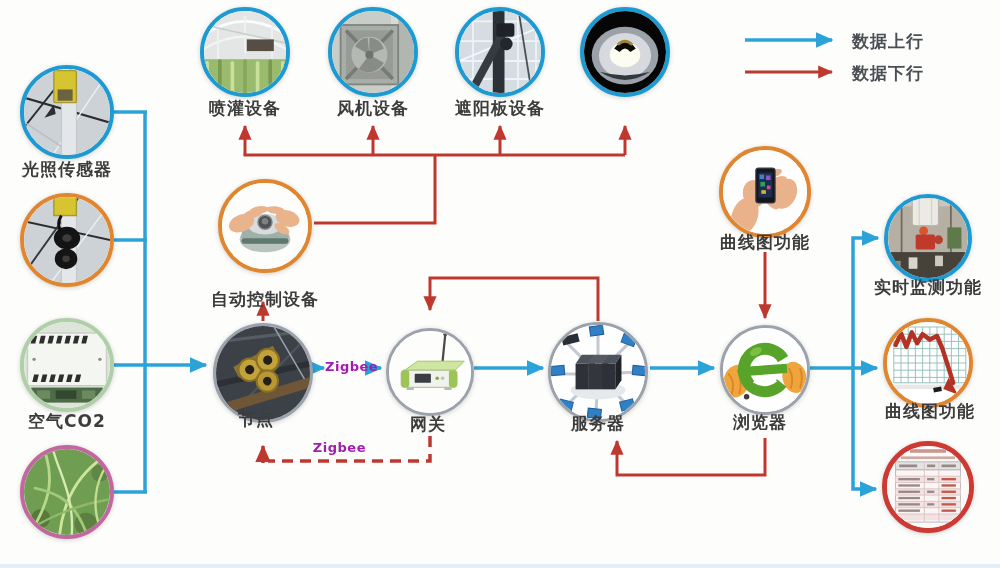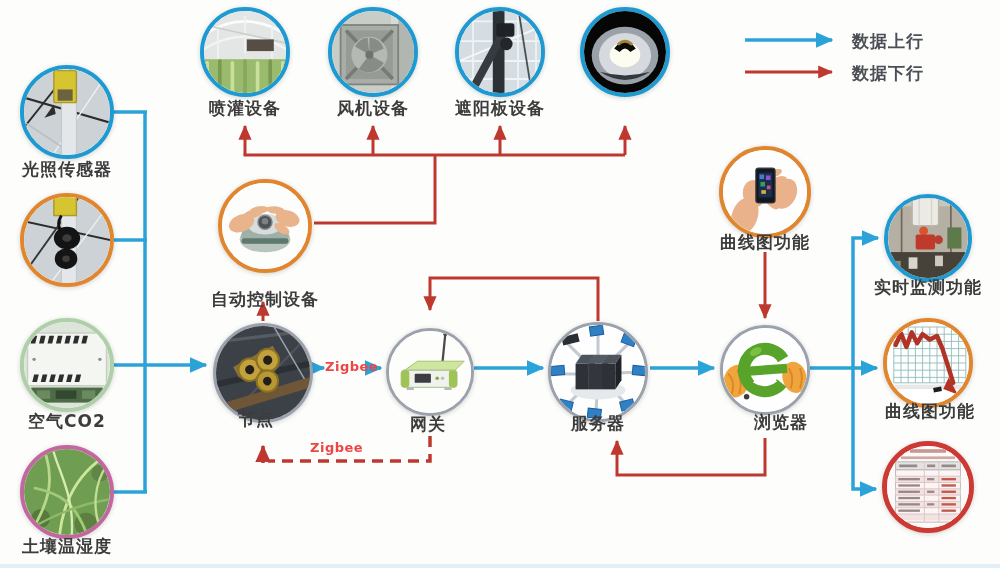--- a/index.html
+++ b/index.html
@@ -22,22 +22,22 @@
   .ring-gray{border:3px solid #9ba2ac;}
   .ring-red{border:5px solid #cc3a33;}
   .lbl{
     position:absolute;z-index:3;text-align:center;
     font-size:17px;font-weight:600;color:#3c3c3c;letter-spacing:1px;line-height:1.1;
   }
   .legend-lbl{
     position:absolute;z-index:3;font-size:17px;font-weight:600;color:#4a4e55;letter-spacing:1px;
   }
   .zigbee-lbl{
-    position:absolute;z-index:4;font-size:13px;font-weight:600;color:#ef4444;
-    text-align:left;letter-spacing:.5px;
+    position:absolute;z-index:4;font-size:13px;font-weight:600;color:#a21caf;
+    text-align:right;letter-spacing:.5px;
   }
   .bottom-strip{
     position:absolute;left:0;bottom:0;width:100%;height:4px;background:#e2eff7;z-index:0;
   }
 </style>
 </head>
 <body>
 
 <div id="stage">
   <div class="bottom-strip"></div>
@@ -160,21 +160,20 @@
       <g fill="none" stroke-linecap="round">
         <path d="M12,92 C30,62 36,40 28,12" stroke="#b9d98a" stroke-width="3"></path>
         <path d="M42,96 C46,60 62,34 82,18" stroke="#cde69c" stroke-width="3"></path>
         <path d="M70,92 C58,62 44,52 16,46" stroke="#a2c878" stroke-width="3"></path>
         <path d="M55,96 C58,55 42,30 36,8" stroke="#d7ebb0" stroke-width="2.5"></path>
         <path d="M20,84 C42,72 70,62 94,58" stroke="#8fb868" stroke-width="2.5"></path>
         <path d="M86,90 C76,66 80,40 92,22" stroke="#c2de92" stroke-width="2.5"></path>
       </g>
     </svg>
   </div>
-  <div class="lbl" style="left:0px;top:537px;width:134px">土壤温湿度</div>
 
   <div class="circle ring-blue" style="left:200px;top:7px;width:90px;height:90px">
     <svg viewBox="0 0 100 100">
       <rect width="100" height="100" fill="#e3e6e5"></rect>
       <path d="M2,32 Q50,0 98,32" stroke="#fbfcfc" stroke-width="3" fill="none"></path>
       <path d="M2,48 Q50,18 98,48" stroke="#f3f5f5" stroke-width="2.5" fill="none"></path>
       <path d="M20,58 V22 M50,52 V10 M80,58 V22" stroke="#f0f2f2" stroke-width="2"></path>
       <path d="M5,20 L95,40" stroke="#c9cdcb" stroke-width="1.5"></path>
       <rect x="52" y="36" width="30" height="13" fill="#564e44"></rect>
       <rect y="58" width="100" height="42" fill="#9abb6e"></rect>
@@ -375,21 +374,21 @@
         <path d="M76,48 Q82,58 78,70"></path>
           <path d="M88,48 Q92,58 88,70"></path>
       </g>
       <circle cx="50" cy="50" r="23" fill="none" stroke="#58a42a" stroke-width="13" stroke-dasharray="116 29" stroke-dashoffset="-8" transform="rotate(18 50 50)"></circle>
       <rect x="28" y="45" width="46" height="10" fill="#58a42a" transform="rotate(-4 50 50)"></rect>
       <ellipse cx="40" cy="30" rx="7" ry="4" fill="#7ac143" transform="rotate(-28 40 30)"></ellipse>
       <path d="M38,62 Q50,70 62,61" stroke="#fff" stroke-width="3.5" fill="none"></path>
       <circle cx="30" cy="79" r="3" fill="#3c3c3c"></circle>
     </svg>
   </div>
-  <div class="lbl" style="left:721px;top:413px;width:120px">浏览器</div>
+  <div class="lbl" style="left:700px;top:413px;width:120px">浏览器</div>
 
   <div class="circle ring-blue" style="left:884px;top:194px;width:88px;height:88px">
     <svg viewBox="0 0 100 100">
       <rect width="100" height="100" fill="#b5b0a3"></rect>
       <rect width="100" height="14" fill="#c9c6bc"></rect>
       <rect x="32" y="4" width="30" height="32" rx="3" fill="#eceae4" stroke="#b9b5aa" stroke-width="1.5"></rect>
       <path d="M40,4 V36 M54,4 V36" stroke="#d6d3ca" stroke-width="1.5"></path>
       <path d="M20,0 V70 M76,0 V70" stroke="#6e6a60" stroke-width="2"></path>
       <rect x="72" y="38" width="16" height="24" fill="#5f7a4a"></rect>
       <circle cx="45" cy="42" r="5" fill="#d9542f"></circle>

